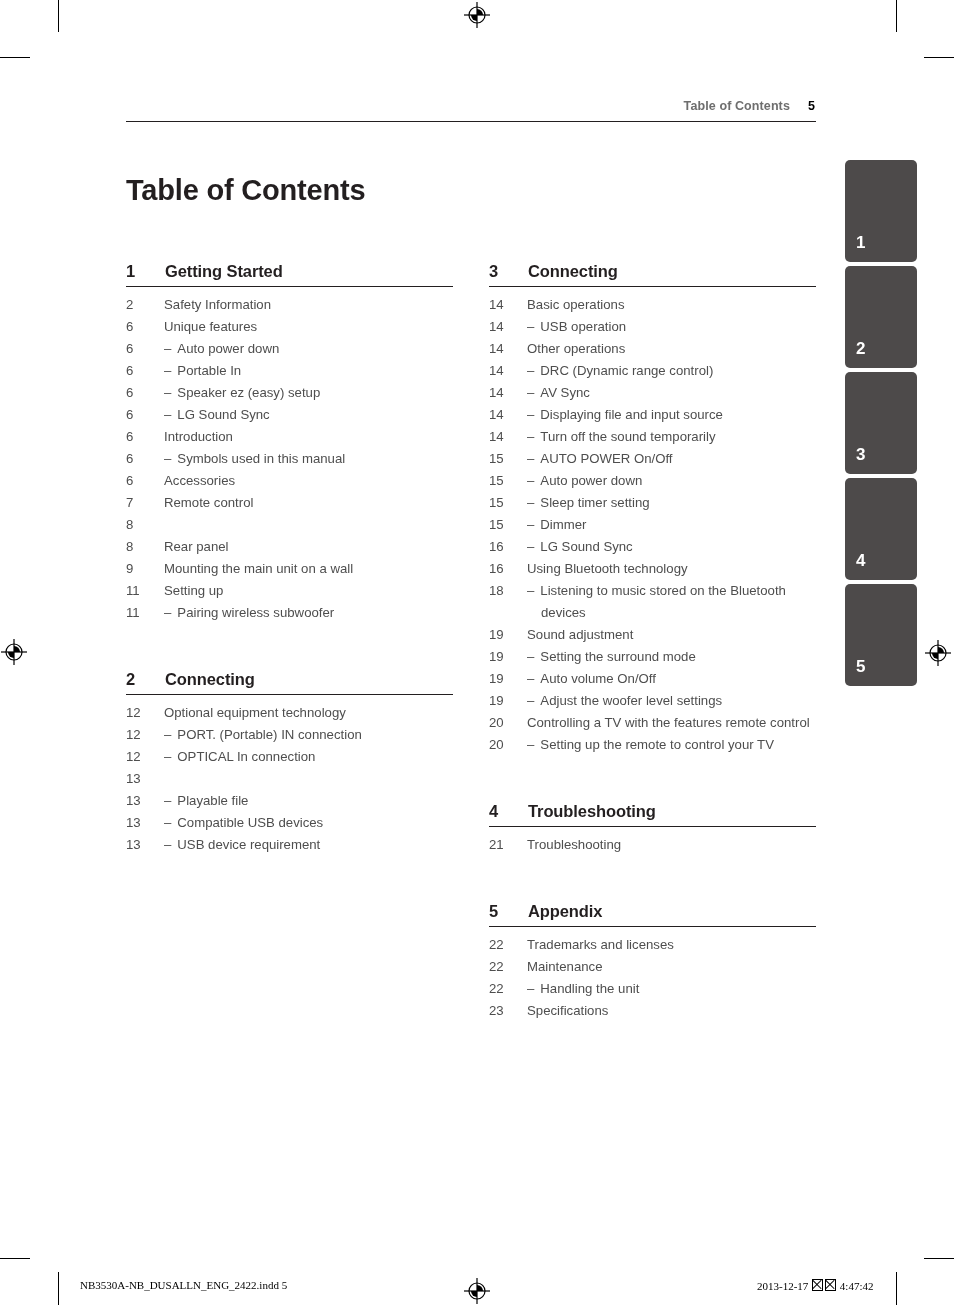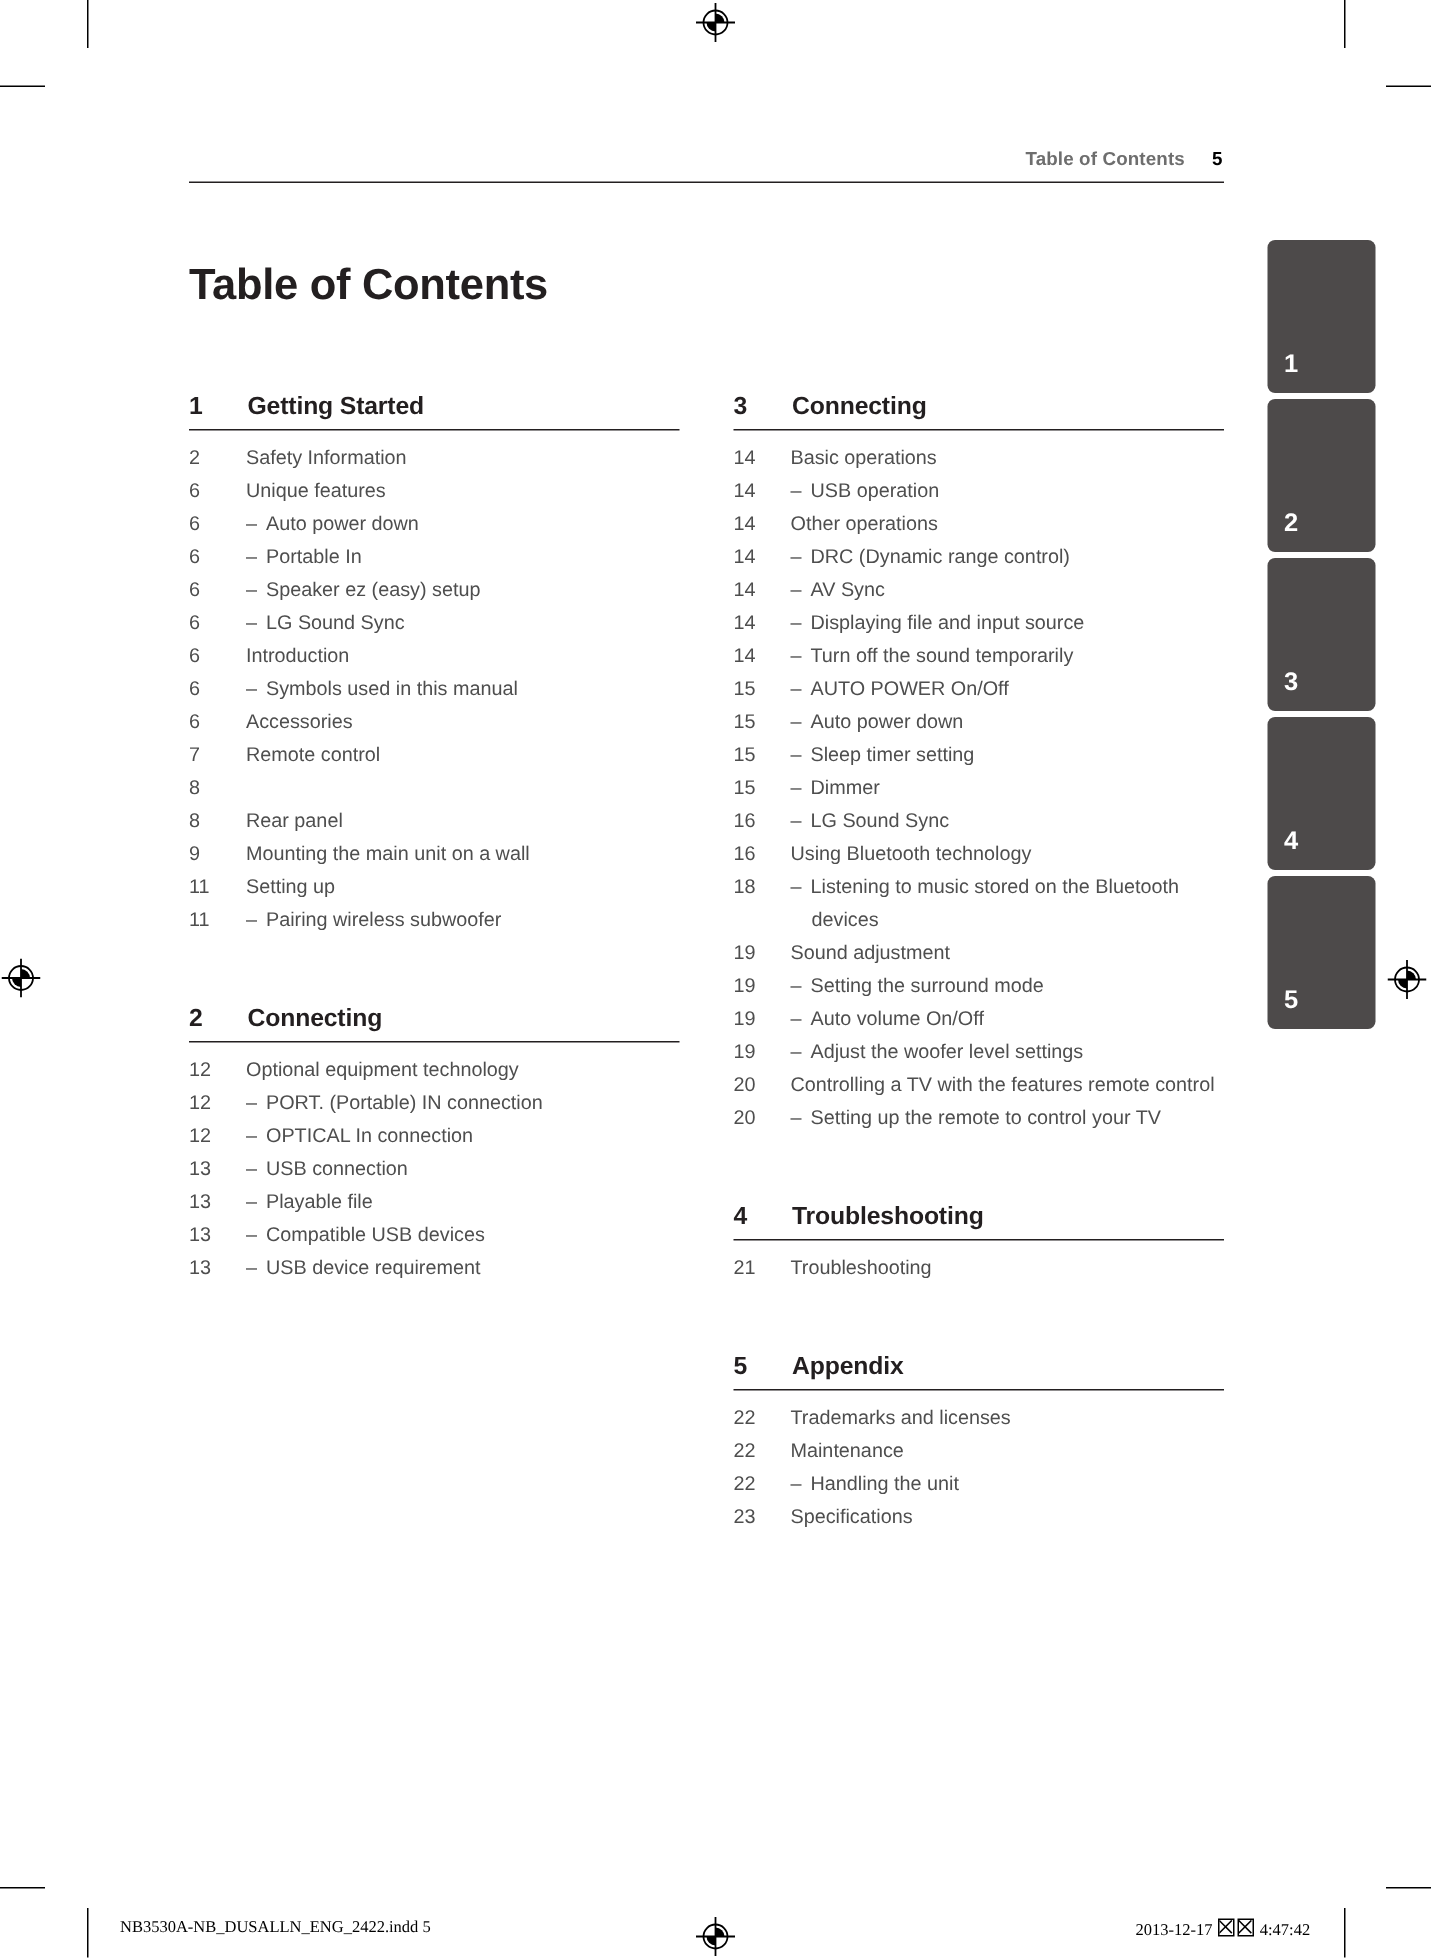--- a/index.html
+++ b/index.html
@@ -326,21 +326,20 @@
           <li class="toc-row sub">
             <span class="pg">12</span>
             <span class="txt"><span class="dash">–</span>PORT. (Portable) IN connection</span>
           </li>
           <li class="toc-row sub">
             <span class="pg">12</span>
             <span class="txt"><span class="dash">–</span>OPTICAL In connection</span>
           </li>
           <li class="toc-row sub">
             <span class="pg">13</span>
-            <span class="txt"><span class="dash">–</span>USB connection</span>
           </li>
           <li class="toc-row sub">
             <span class="pg">13</span>
             <span class="txt"><span class="dash">–</span>Playable file</span>
           </li>
           <li class="toc-row sub">
             <span class="pg">13</span>
             <span class="txt"><span class="dash">–</span>Compatible USB devices</span>
           </li>
           <li class="toc-row sub">

